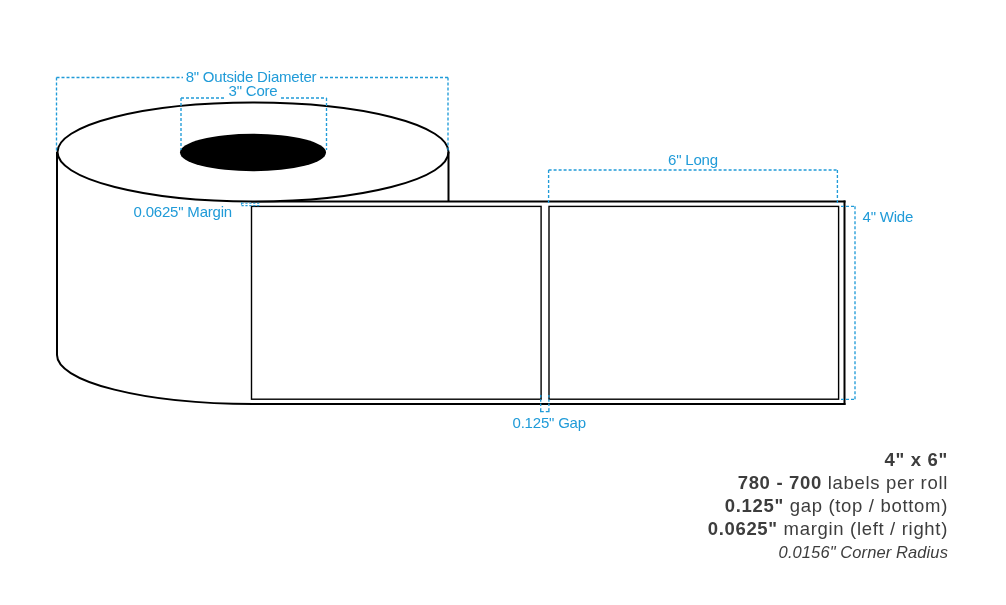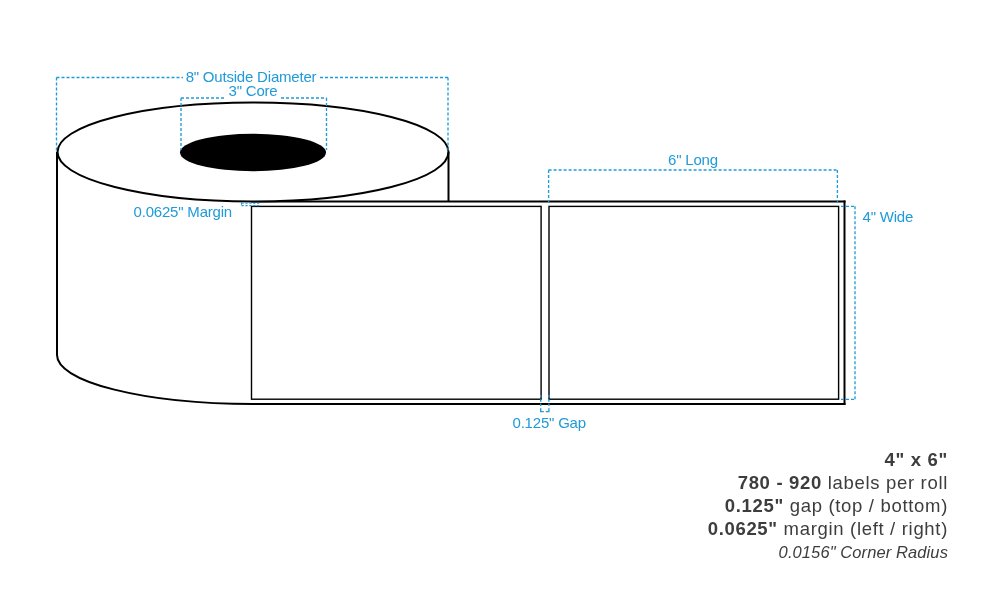--- a/index.html
+++ b/index.html
@@ -83,18 +83,18 @@
     <line x1="548.9" y1="395" x2="548.9" y2="408.5" stroke-dasharray="2.4 1.9"></line>
     <path d="M 540.7 408.5 V 411.6 H 543.8" stroke-dasharray="none"></path>
     <path d="M 548.9 408.5 V 411.6 H 545.8" stroke-dasharray="none"></path>
   </g>
 
   <text x="512.5" y="427.5" font-size="15" letter-spacing="-0.2" fill="#209bd8">0.125" Gap</text>
 </svg>
 
 <div class="spec">
   <div><b>4" x 6"</b></div>
-  <div><b>780 - 920</b> labels per roll</div>
+  <div><b>780 - 700</b> labels per roll</div>
   <div><b>0.125"</b> gap (top / bottom)</div>
   <div><b>0.0625"</b> margin (left / right)</div>
   <div class="it">0.0156" Corner Radius</div>
 </div>
 </div>
 
 </body></html>

